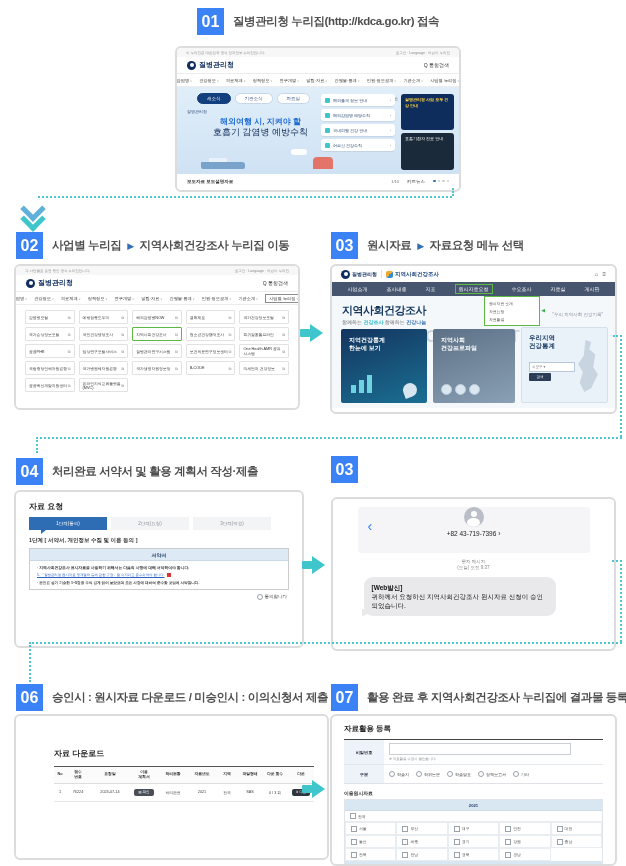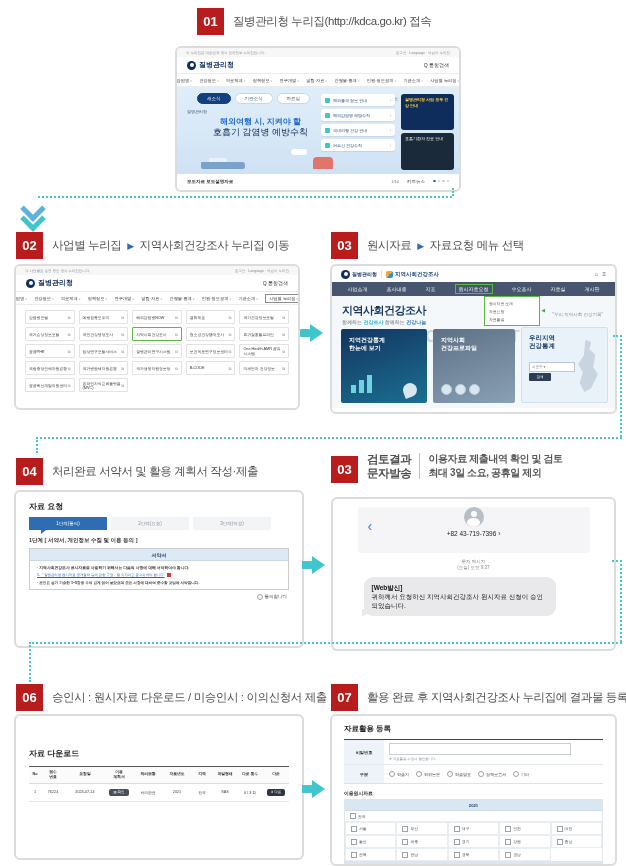--- a/index.html
+++ b/index.html
@@ -1,22 +1,22 @@
 <!DOCTYPE html>
 <html><head>
 <meta charset="utf-8">
 <style>
   html,body{margin:0;padding:0;background:#fff;font-family:"Liberation Sans","DejaVu Sans",sans-serif;}
   #canvas{position:relative;width:626px;height:866px;background:#fff;overflow:hidden;}
 
   
   .hdr{position:absolute;display:flex;gap:9px;align-items:flex-start;}
-  .numbox{width:27px;height:27px;background:#b91c1c;color:#fff;font-weight:bold;font-size:13px;
+  .numbox{width:27px;height:27px;background:#3b82f6;color:#fff;font-weight:bold;font-size:16px;
           display:flex;align-items:center;justify-content:center;flex:0 0 27px;}
-  .htext{font-size:11.5px;color:#4f4f4f;font-weight:normal;line-height:27px;letter-spacing:-0.4px;white-space:nowrap;}
+  .htext{font-size:11.5px;color:#4f4f4f;font-weight:bold;line-height:27px;letter-spacing:-0.4px;white-space:nowrap;}
   .hsep{color:#2f6db4;font-size:9px;margin:0 3px;}
   .h5cols{display:flex;gap:8px;align-items:center;}
   .h5label div{font-size:11.5px;font-weight:bold;color:#4f4f4f;line-height:14px;letter-spacing:-0.4px;}
   .h5vline{width:1px;height:26px;background:#c3c3c3;}
   .h5desc div{font-size:10px;color:#5a5a5a;line-height:14px;letter-spacing:-0.4px;font-weight:bold;}
 
   
   .dot-h{position:absolute;border-top:2px dotted #4cc6ce;}
   .dot-v{position:absolute;border-left:2px dotted #4cc6ce;}
   .tarrow{position:absolute;width:24px;height:18px;}
@@ -557,31 +557,20 @@
       </div>
       <div class="s4-agree">
         <span class="rd"></span>
         <span>동의합니다</span>
       </div>
     </div>
   </div>
 
   <div class="hdr" style="left:331px;top:452px;">
     <div class="numbox" style="margin-top:4px;">03</div>
-    <div class="h5cols">
-      <div class="h5label">
-        <div>검토결과</div>
-        <div>문자발송</div>
-      </div>
-      <div class="h5vline"></div>
-      <div class="h5desc">
-        <div>이용자료 제출내역 확인 및 검토</div>
-        <div>최대 3일 소요, 공휴일 제외</div>
-      </div>
-    </div>
   </div>
 
   <div class="tarrow" style="left:302px;top:556px;"></div>
 
   <div class="shot" style="left:331px;top:497px;width:281px;height:150px;">
     <div class="s5-in">
       <div class="s5-head">
         <span class="s5-back">‹</span>
         <div class="s5-av"></div>
         <div class="s5-phone">+82 43-719-7396 ›</div>
@@ -598,21 +587,21 @@
   <div class="dot-h" style="left:612px;top:560px;width:10px;"></div>
   <div class="dot-v" style="left:620px;top:560px;height:82px;"></div>
   <div class="dot-h" style="left:29px;top:642px;width:593px;"></div>
   <div class="dot-v" style="left:29px;top:642px;height:40px;"></div>
 
   <div class="hdr" style="left:16px;top:684px;">
     <div class="numbox">06</div>
     <div class="htext">승인시 : 원시자료 다운로드 / 미승인시 : 이의신청서 제출</div>
   </div>
 
-  <div class="shot" style="left:14px;top:714px;width:286px;height:142px;">
+  <div class="shot" style="left:14px;top:714px;width:286px;height:142px;padding-left:25px;">
     <div class="s6-title">자료 다운로드</div>
     <div class="s6-table">
       <div class="s6-row s6-hrow">
 
       <div class="s6-hcell">No</div>
           <div class="s6-hcell">접수
 번호</div>
           <div class="s6-hcell">요청일</div>
           <div class="s6-hcell">이용
 계획서</div>

